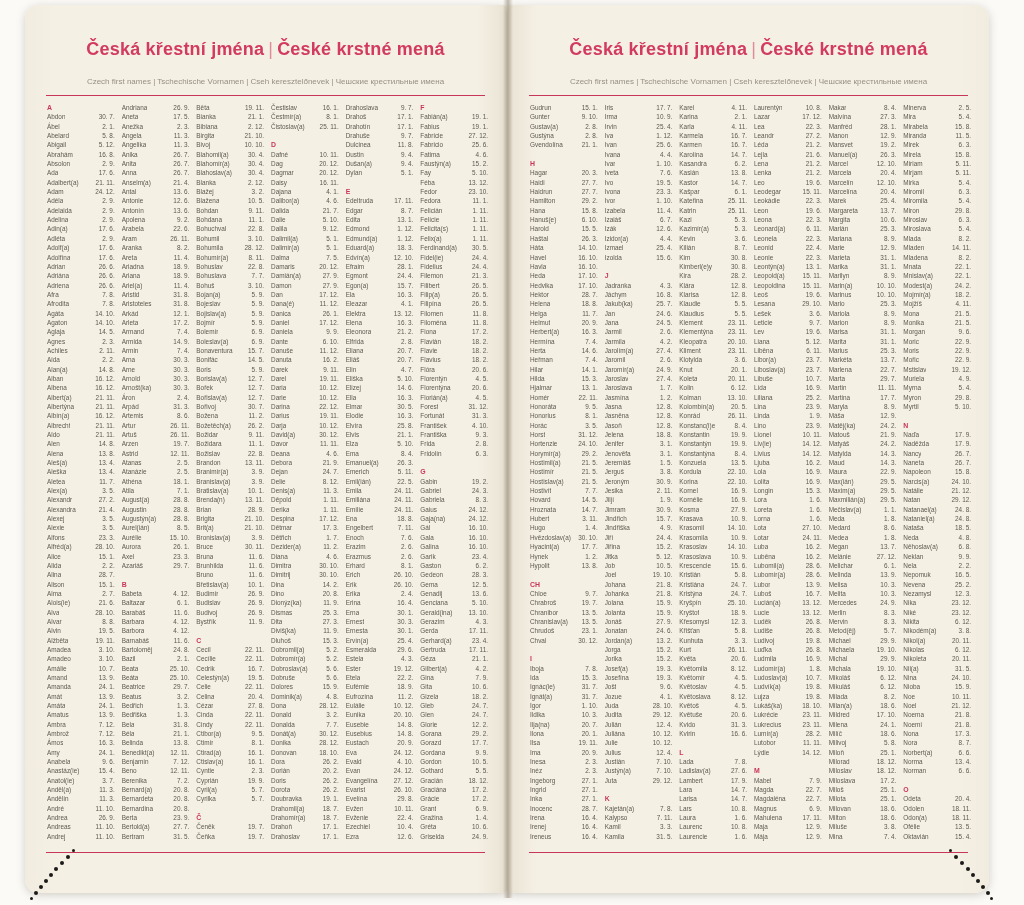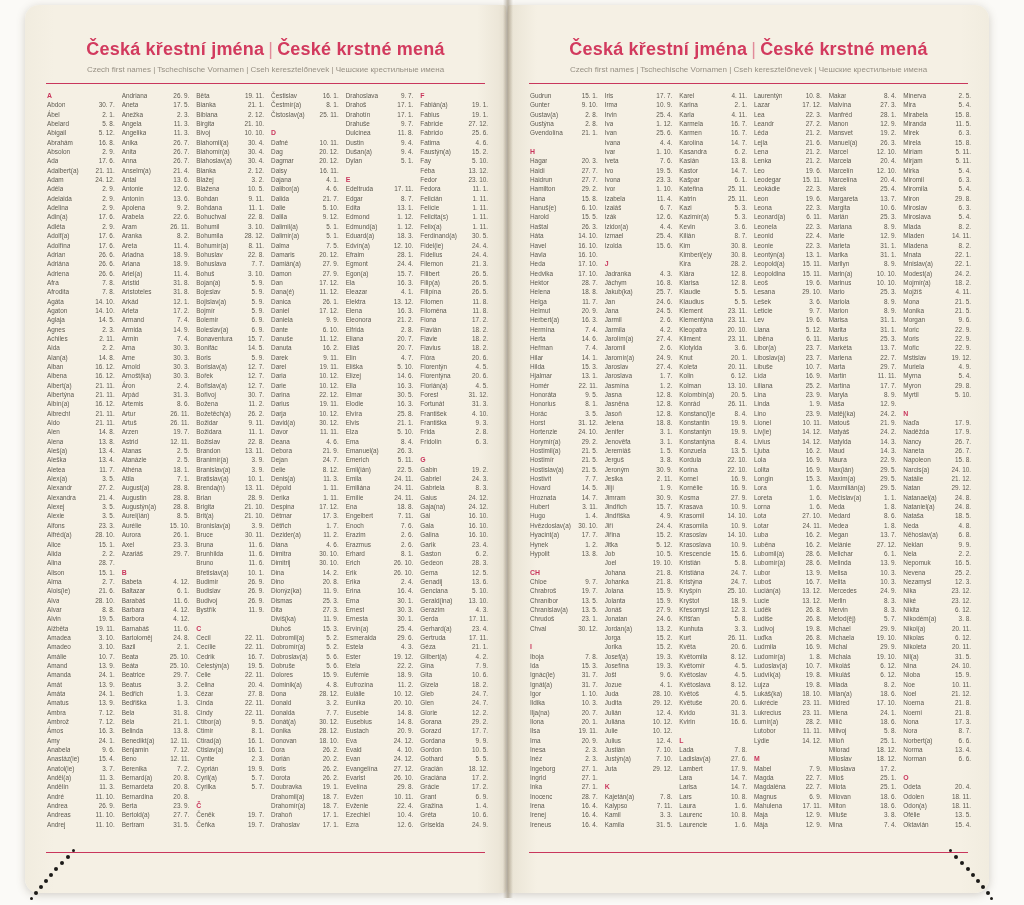--- a/index.html
+++ b/index.html
@@ -9,21 +9,21 @@
         box-shadow:0 2px 8px rgba(90,80,60,.25);}
   .page.left{left:25px;border-radius:14px 2px 2px 14px;
         background:linear-gradient(90deg,#f1ecdf 0%,#f5f0e4 6%,#f5f0e4 94%,#e9e3d4 100%);}
   .page.right{left:508px;border-radius:2px 14px 14px 2px;
         background:linear-gradient(90deg,#e9e3d4 0%,#f5f0e4 6%,#f5f0e4 94%,#f1ecdf 100%);}
   .spine{position:absolute;top:0;left:503px;width:10px;height:898px;
         background:linear-gradient(90deg,rgba(120,105,80,0) 0%,rgba(120,105,80,.45) 50%,rgba(120,105,80,0) 100%);}
   .phead{text-align:center;padding-top:34px;}
   .ptitle{font-size:18px;font-weight:bold;letter-spacing:.2px;}
   .ptitle .bar{font-weight:normal;opacity:.55;padding:0 4px;}
-  .psub{font-size:8px;margin-top:5px;color:#968f83;}
+  .psub{font-size:8px;margin-top:17px;color:#968f83;}
   .rule{height:0;border-top:1.6px solid #c9365c;margin:9px 21px 0 21px;}
   .rule.bottom{position:absolute;left:0;right:0;bottom:40px;margin:0 21px;}
   .cols{display:flex;gap:7px;margin:7px 18px 0 22px;height:748px;overflow:hidden;}
   .col{flex:1 1 0;min-width:0;}
   .row{display:flex;justify-content:space-between;align-items:baseline;
        font-size:6.4px;line-height:9.35px;color:#5d594f;white-space:nowrap;}
   .nm{overflow:hidden;}
   .dt{margin-left:3px;}
   .hdr{font-size:6.9px;line-height:9.35px;font-weight:bold;color:#c9365c;}
   .hdr:not(:first-child){margin-top:9.35px;}

